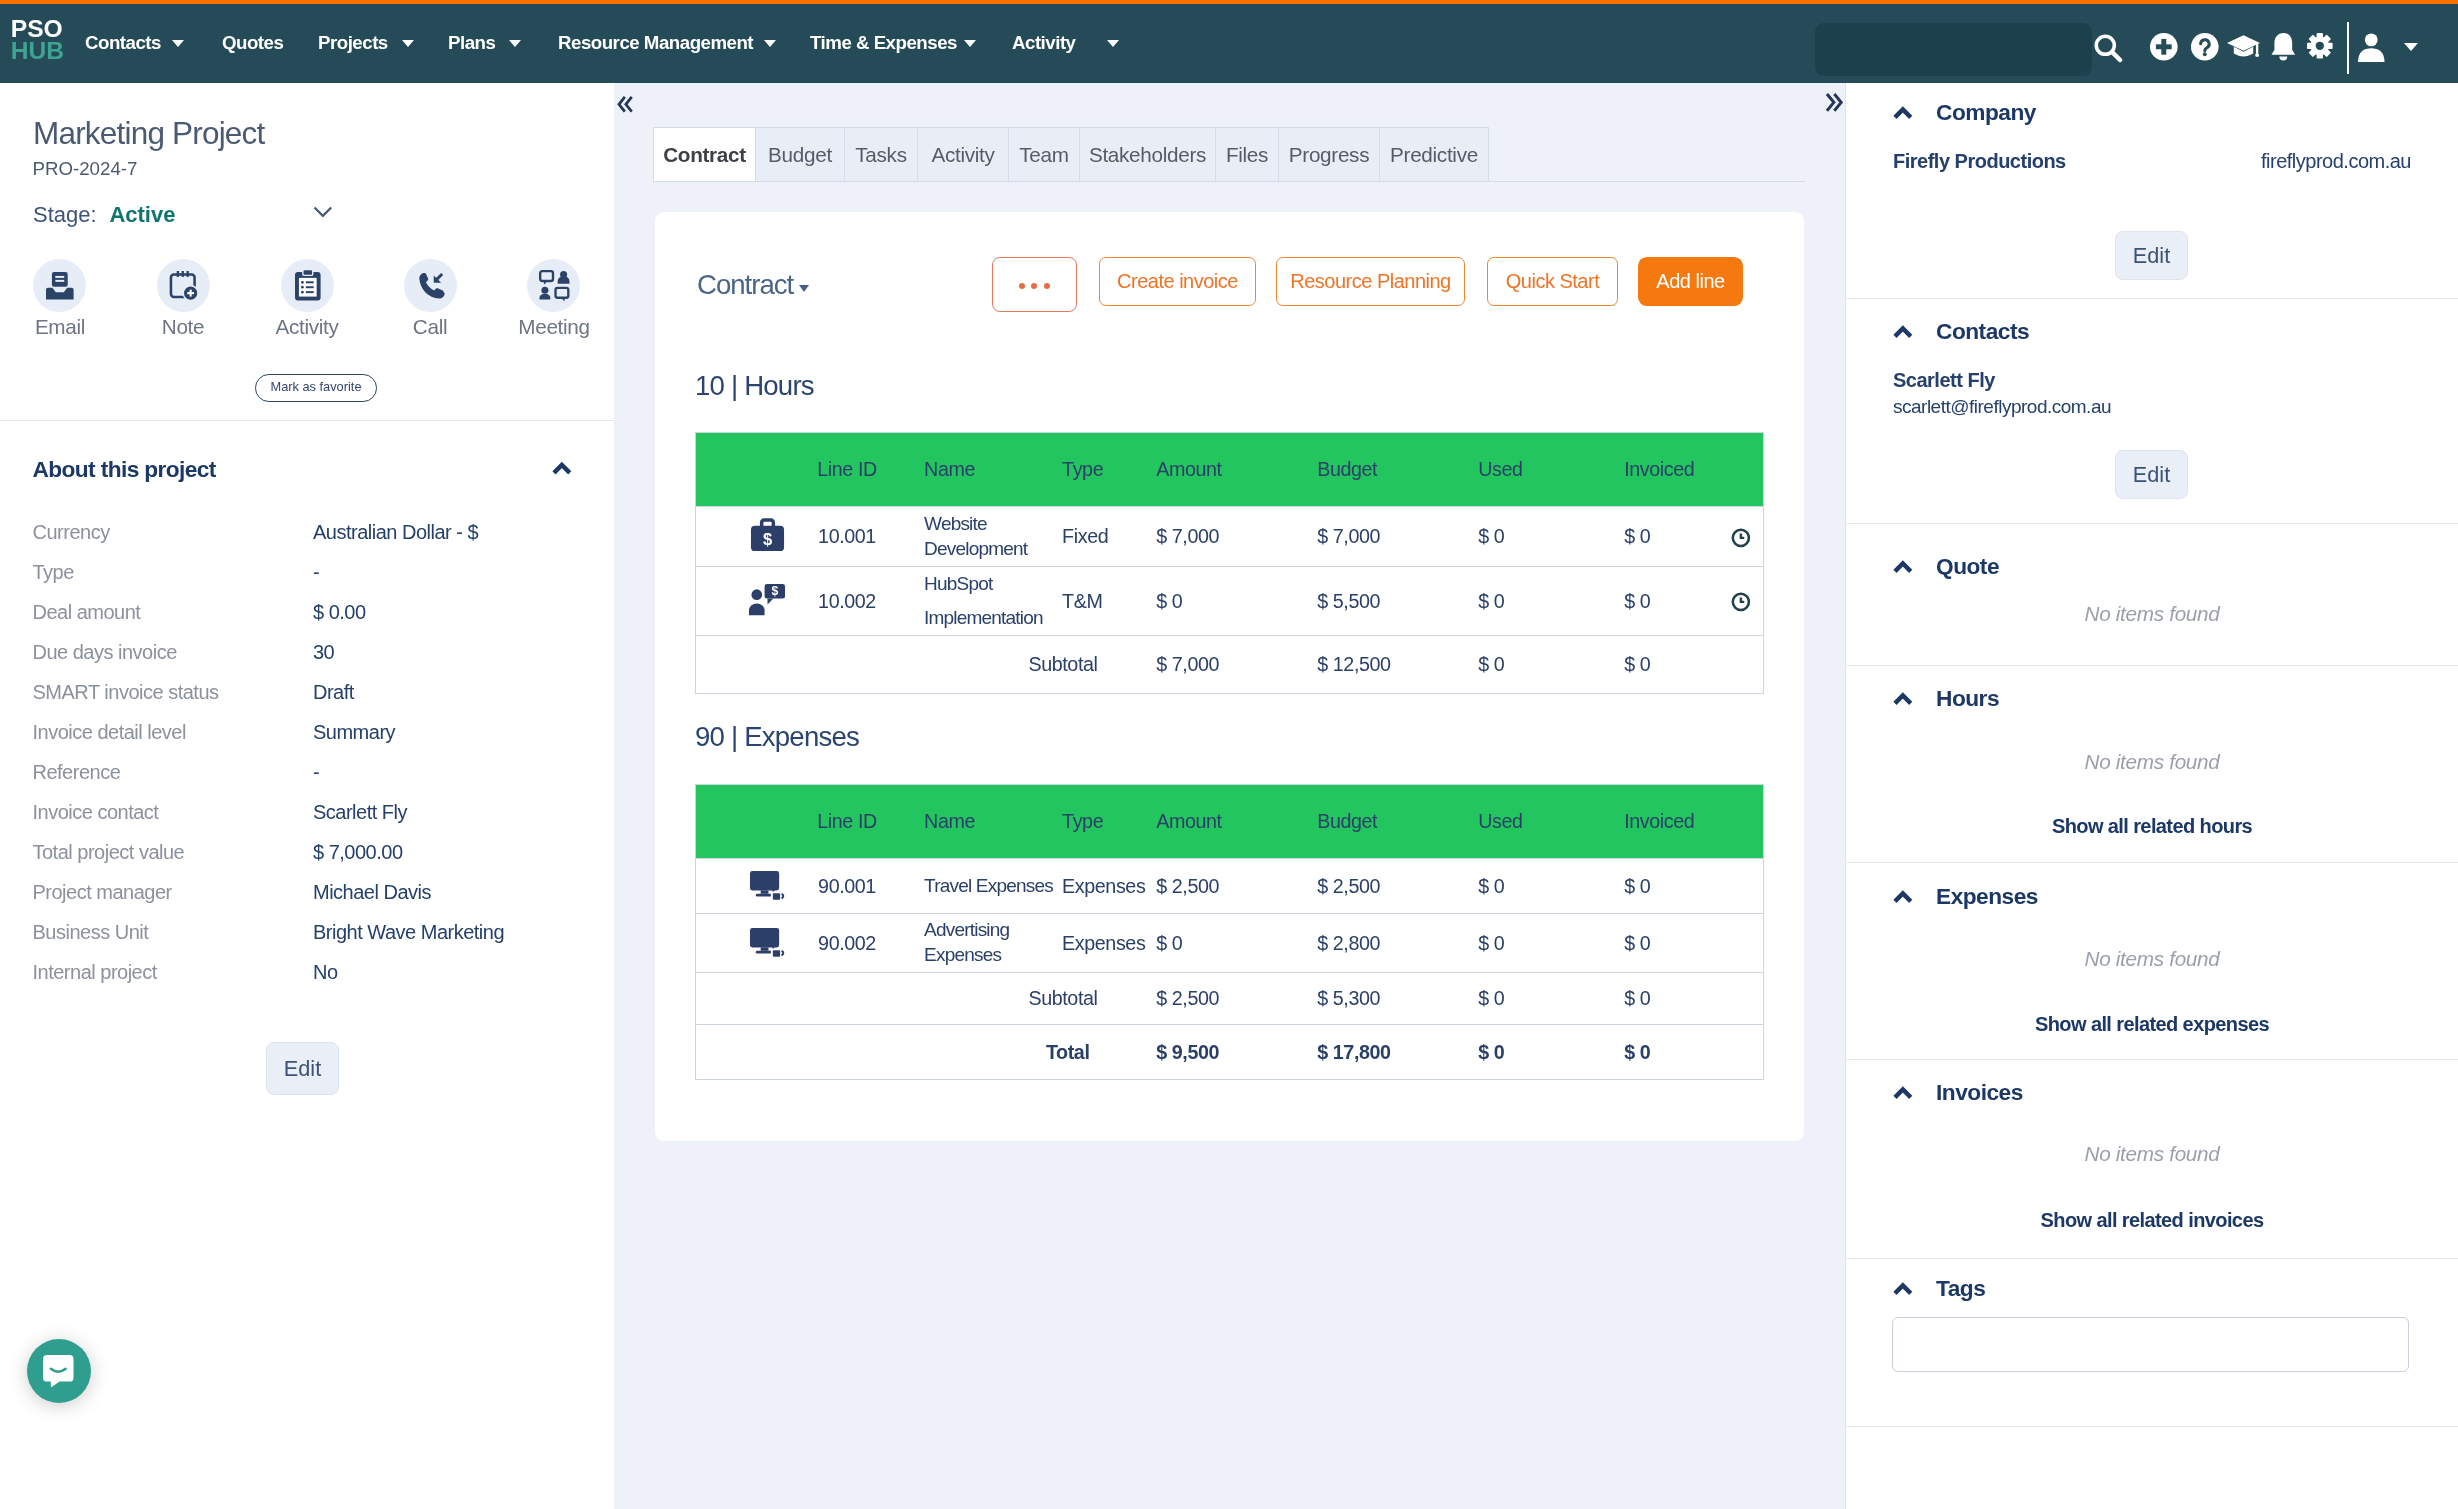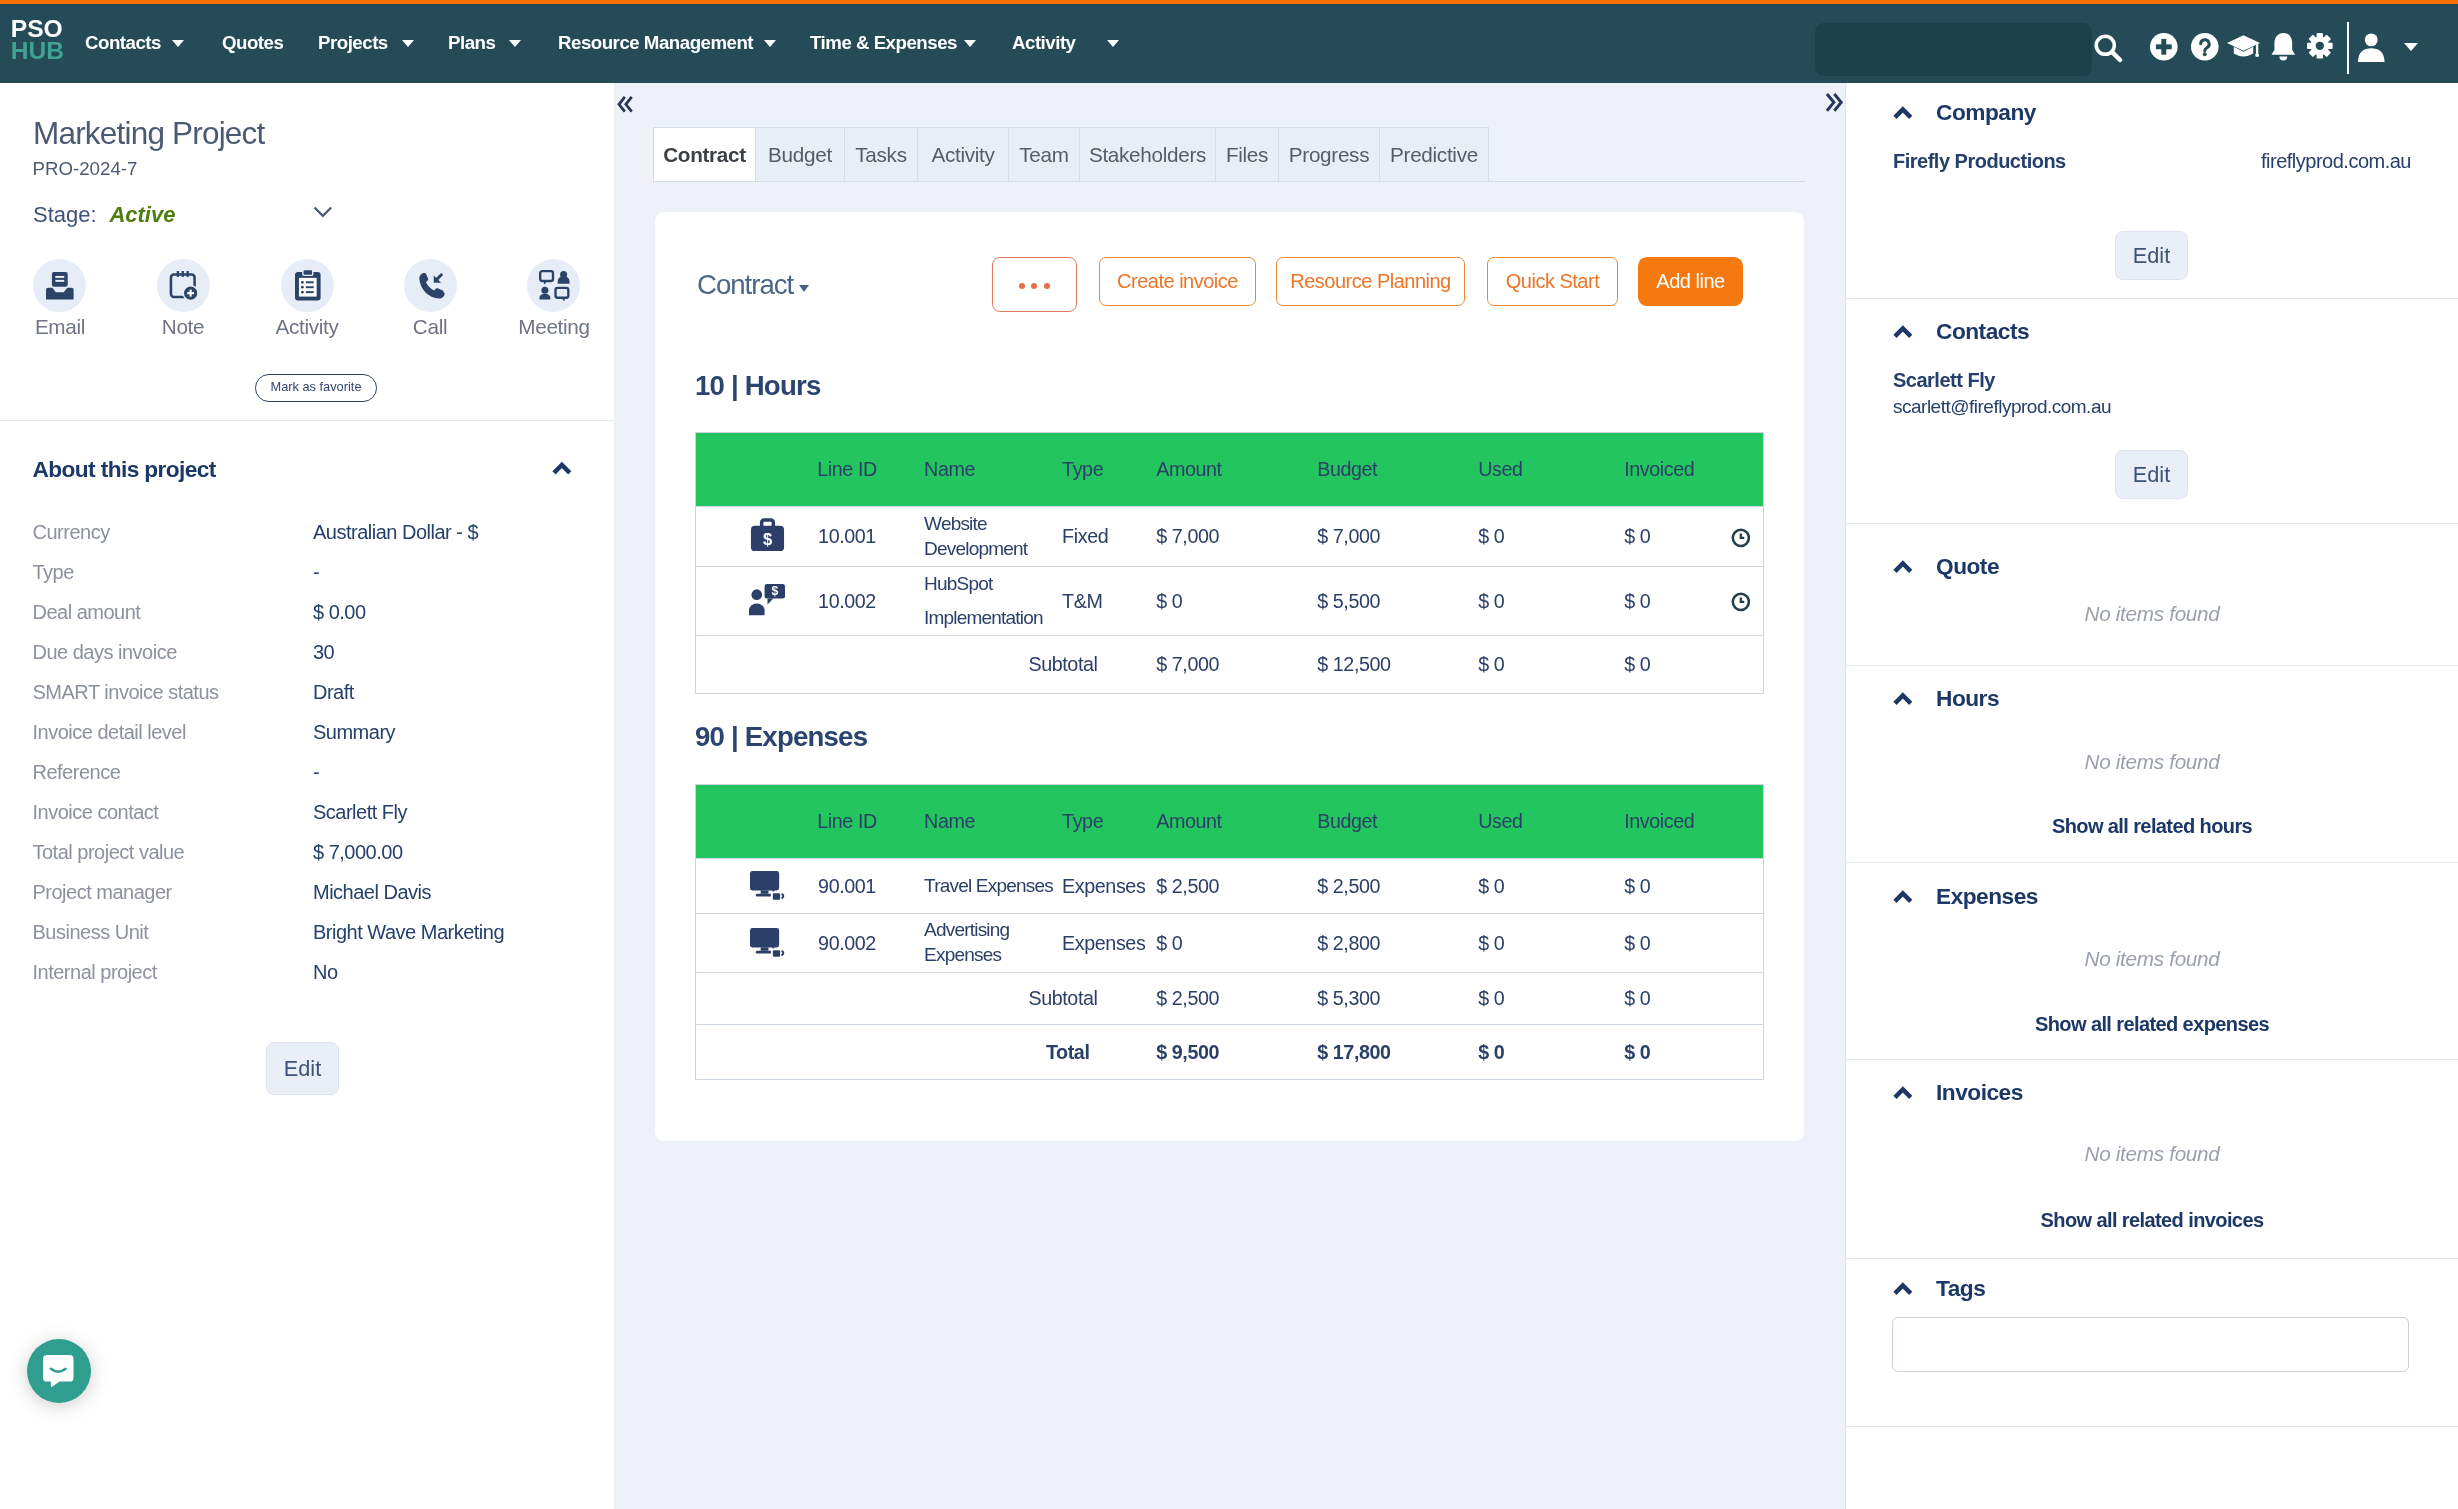--- a/index.html
+++ b/index.html
@@ -27,21 +27,21 @@
 #centerpanel { position:absolute; left:614px; top:83px; width:1231px; height:1426px; background:#eef1f7; }
 #rightpanel { position:absolute; left:1845px; top:83px; width:614px; height:1426px; background:#fff;
   border-left:1px solid #dfe3ed; }
 
 
 #title { position:absolute; left:33px; top:118px; font-size:31.5px; line-height:31.5px;
   color:#4b5a73; letter-spacing:-0.8px; }
 #proid { position:absolute; left:32.5px; top:159px; font-size:18.7px; line-height:19.7px; color:#4b5a73; }
 #stagerow { position:absolute; left:33px; top:203px; font-size:22px; line-height:23.6px; }
 #stagerow .lbl { color:#3e537a; }
-#stagerow .val { color:#4d7c0f; font-weight:700; margin-left:12.8px;font-style:italic; }
+#stagerow .val { color:#0f766e; font-weight:700; margin-left:12.8px; }
 .actioncircle { position:absolute; top:259px; width:53px; height:53px; border-radius:50%;
   background:#e7edf6; }
 .actionlabel { position:absolute; top:316px; font-size:20.7px; line-height:21.7px; color:#6d7585;
   text-align:center; width:118px; letter-spacing:-0.3px; }
 #favpill { position:absolute; left:255px; top:374px; width:122px; height:27.6px;
   border:1.5px solid #2c3f68; border-radius:13.8px; font-size:12.8px; color:#33476e;
   text-align:center; line-height:24.6px; background:#fff; }
 #leftdivider { position:absolute; left:0; top:420px; width:614px; height:1px; background:#e3e8f0; }
 #abouthdr { position:absolute; left:32.5px; top:457px; font-size:22.7px; line-height:25.6px;
   font-weight:700; color:#1c3866; letter-spacing:-0.6px; }
@@ -68,21 +68,21 @@
 #contracthdr { position:absolute; left:42px; top:57px; font-size:27.6px; line-height:31.5px;
   color:#4a6586; letter-spacing:-1px; }
 .obtn { position:absolute; top:45px; height:49px; border:1.5px solid #f0862f; border-radius:6.9px;
   background:#fff; color:#ee7426; font-size:20px; text-align:center; line-height:46px;
   letter-spacing:-0.5px; }
 #dotsbtn { position:absolute; left:337px; top:45px; width:85px; height:55px;
   border:1.5px solid #e4795c; border-radius:7.9px; background:#fff; }
 #addline { position:absolute; left:983px; top:45px; width:105px; height:49px;
   background:#f5790e; border-radius:8.9px; color:#fff; font-size:20px; text-align:center;
   line-height:49px; letter-spacing:-0.5px; }
-.sechdr { position:absolute; left:40px; font-size:27.6px; color:#2b4570; letter-spacing:-0.8px;font-weight:bold; }
+.sechdr { position:absolute; left:40px; font-size:27.6px; color:#2b4570; letter-spacing:-0.8px; }
 table.ctable { position:absolute; left:40px; border-collapse:collapse; width:1068px;
   table-layout:fixed; }
 table.ctable td, table.ctable th { border:none; font-weight:normal; font-size:19.7px;
   color:#2b4068; text-align:left; padding:0 0 0 17.7px; letter-spacing:-0.4px; }
 table.ctable td.ic, table.ctable th.ic { text-align:center; padding:0; }
 table.ctable td.ic.rowicon { padding-left:41px; }
 table.ctable td.ic.clockc { padding-right:12.8px; }
 table.ctable td.lid, table.ctable th.lid { text-align:center; padding:0; }
 table.ctable .nm { padding-left:27.6px; }
 table.ctable td.nm { font-size:19px; letter-spacing:-0.8px; }

